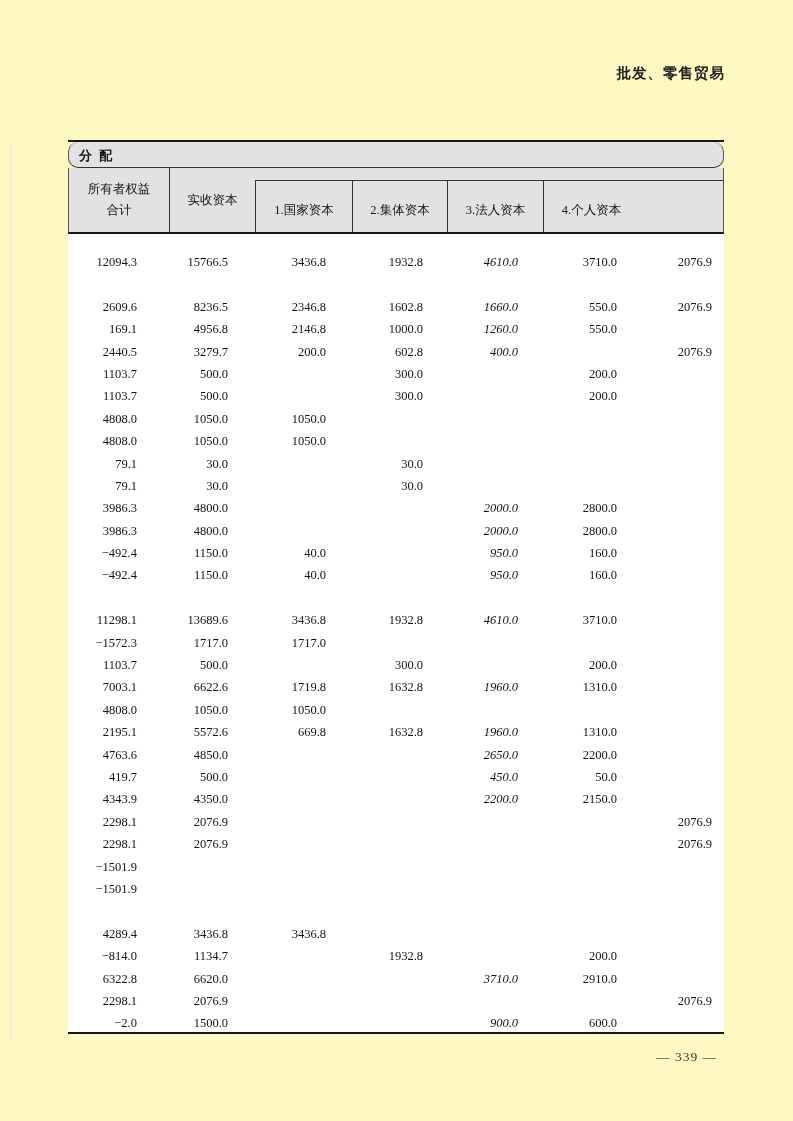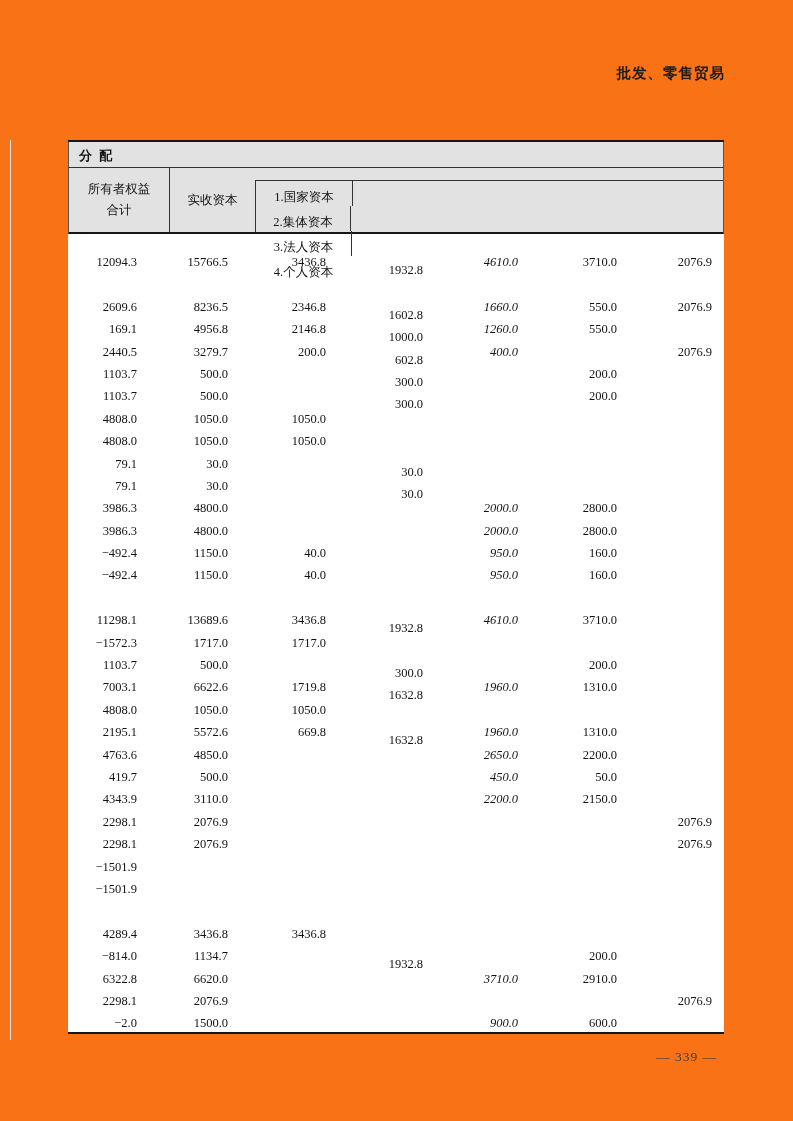--- a/index.html
+++ b/index.html
@@ -1,19 +1,19 @@
 <!DOCTYPE html>
 <html><head>
 <meta charset="utf-8">
 <style>
   html,body{margin:0;padding:0;background:#ffffff;}
   .page{
     position:relative;
     width:793px;height:1121px;
-    background:#f97316;
+    background:#fef9c3;
     font-family:"Liberation Serif","DejaVu Serif",serif;
     color:#111;
     overflow:hidden;
   }
   .edge-shadow{
     position:absolute;left:10px;top:140px;width:1px;height:900px;
     background:#e7e7e7;
   }
   .doc-header-title{
     position:absolute;top:64px;right:68px;
@@ -23,20 +23,21 @@
   .yearbook-table{
     position:absolute;left:68px;top:140px;width:656px;
     border-top:2.5px solid #161616;
   }
   .section-bar{
     height:26px;line-height:26px;
     background:#e2e2e2;
     border-left:1px solid #555;border-right:1px solid #555;
     border-bottom:1px solid #333;
     box-sizing:border-box;
+    border-radius:10px;
   }
   .section-bar span{
     padding-left:10px;font-size:13px;font-weight:bold;letter-spacing:2px;color:#141414;
   }
   .header-row{
     position:relative;height:64px;
     background:#e2e2e2;
     border-left:1px solid #555;border-right:1px solid #555;
     border-bottom:2px solid #161616;
     box-sizing:content-box;
@@ -49,21 +50,20 @@
     line-height:21px;
   }
   .hcol2{
     position:absolute;left:101px;top:0;bottom:0;width:85px;
     display:flex;justify-content:center;align-items:center;
   }
   .subbox{
     position:absolute;left:186px;right:0;top:12px;bottom:0;
     border-top:1px solid #333;border-left:1px solid #333;
     display:flex;
-    flex-direction:column;
   }
   .subcell{
     display:flex;justify-content:center;align-items:center;
     padding-top:8px;box-sizing:border-box;
     border-right:1px solid #333;
   }
   .subcell:last-child{border-right:none;}
   .sc0{width:97px;} .sc1{width:95px;} .sc2{width:96px;} .sc3{width:95px;} .sc4{width:86px;flex:1;}
   .data-area{
     height:800px;box-sizing:border-box;
@@ -74,21 +74,21 @@
   .row{display:flex;height:22.4px;line-height:22.4px;}
   .row.spacer{height:22.4px;}
   .cell{
     display:inline-block;box-sizing:border-box;
     text-align:right;font-size:12.5px;color:#131313;
     white-space:nowrap;
   }
   .c0{width:101px;padding-right:32px;}
   .c1{width:85px;padding-right:26px;}
   .c2{width:97px;padding-right:25px;}
-  .c3{width:95px;padding-right:23px;margin-top:8px;}
+  .c3{width:95px;padding-right:23px;}
   .c4{width:96px;padding-right:24px;font-style:italic;}
   .c5{width:95px;padding-right:20px;}
   .c6{width:87px;padding-right:12px;}
   .page-footer{
     position:absolute;top:1049px;right:76px;
     font-size:13.5px;color:#3a3a3a;letter-spacing:1px;
   }
 </style>
 </head>
 <body>
@@ -317,21 +317,21 @@
           <span class="cell c0">419.7</span>
           <span class="cell c1">500.0</span>
           <span class="cell c2"></span>
           <span class="cell c3"></span>
           <span class="cell c4">450.0</span>
           <span class="cell c5">50.0</span>
           <span class="cell c6"></span>
         </div>
         <div class="row">
           <span class="cell c0">4343.9</span>
-          <span class="cell c1">3110.0</span>
+          <span class="cell c1">4350.0</span>
           <span class="cell c2"></span>
           <span class="cell c3"></span>
           <span class="cell c4">2200.0</span>
           <span class="cell c5">2150.0</span>
           <span class="cell c6"></span>
         </div>
         <div class="row">
           <span class="cell c0">2298.1</span>
           <span class="cell c1">2076.9</span>
           <span class="cell c2"></span>

